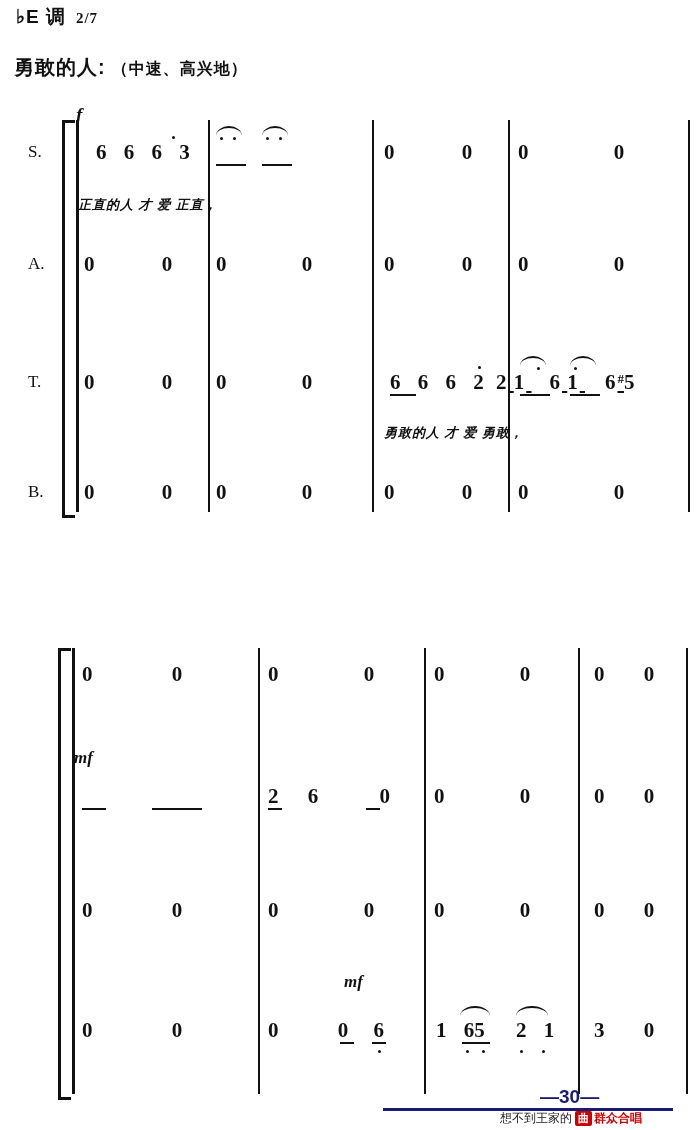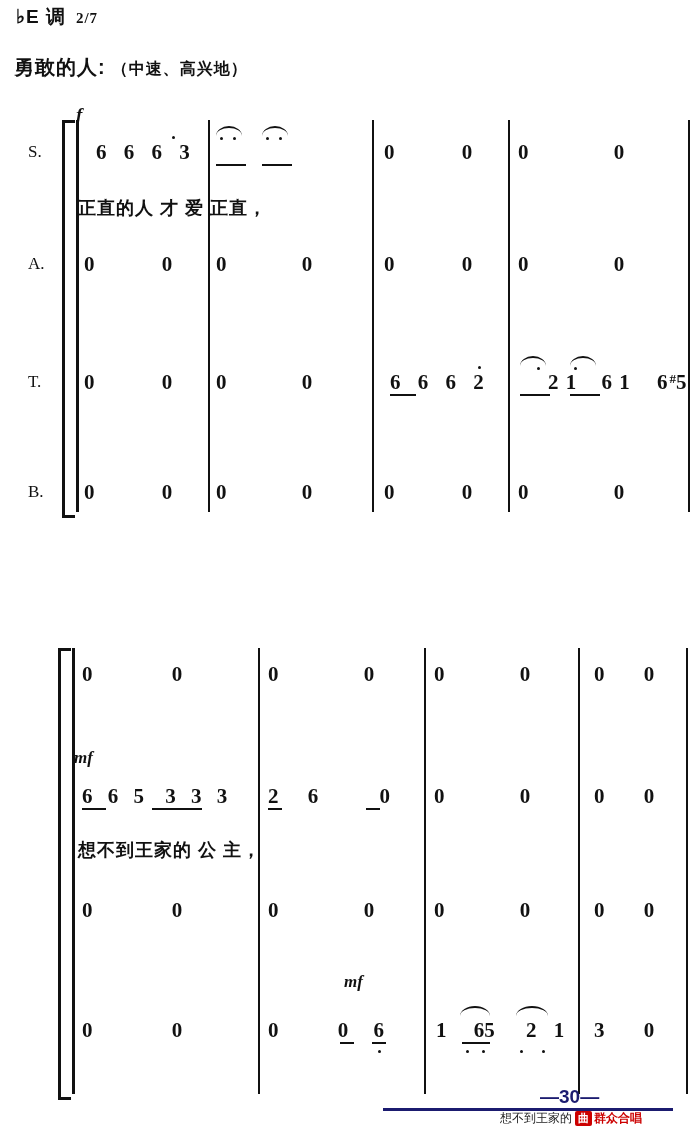--- a/index.html
+++ b/index.html
@@ -84,23 +84,24 @@
     display: inline-block;
     font-family: "Liberation Serif", serif;
     font-weight: bold;
     font-size: 21px;
     margin-right: 2px;
   }
   .lyric {
     position: absolute;
     font-family: "Liberation Sans", sans-serif;
     font-weight: bold;
-    font-size: 18px;
+    font-size: 13px;
     white-space: nowrap;
     letter-spacing: 1px;
+    font-style: italic;
   }
   .dyn {
     position: absolute;
     font-family: "Liberation Serif", serif;
     font-style: italic;
     font-weight: bold;
     font-size: 17px;
   }
   
   .beam {
@@ -274,34 +275,35 @@
 
     <div class="cell" style="left:390px;top:370px;">
       <span class="num">6</span>
       <span class="num" style="margin-left:10px;">6</span>
       <span class="num" style="margin-left:10px;">6</span>
       <span class="num" style="margin-left:10px;">2</span>
     </div>
     <div class="dot-above" style="left:478px;top:366px;"></div>
     <div class="beam" style="left:390px;top:394px;width:26px;"></div>
 
-    <div class="cell" style="left:548px;top:370px;">
+    <div class="cell" style="left:496px;top:370px;text-decoration:underline;">
       <span class="num">2</span>
       <span class="num">1</span>
       <span class="num" style="margin-left:18px;">6</span>
       <span class="num">1</span>
       <span class="num" style="margin-left:20px;">6</span><span class="sharp">#</span><span class="num">5</span>
     </div>
     <div class="slur" style="left:520px;top:356px;width:26px;"></div>
     <div class="slur" style="left:570px;top:356px;width:26px;"></div>
     <div class="dot-above" style="left:537px;top:367px;"></div>
     <div class="dot-above" style="left:574px;top:367px;"></div>
     <div class="beam" style="left:520px;top:394px;width:30px;"></div>
     <div class="beam" style="left:570px;top:394px;width:30px;"></div>
 
+    <div class="lyric" style="left:384px;top:424px;">勇敢的人 才 爱 勇敢，</div>
 
     <div class="part-label" style="left:28px;top:482px;">B.</div>
     <div class="cell" style="left:84px;top:480px;">
       <span class="num">0</span>
       <span class="num" style="margin-left:60px;">0</span>
     </div>
     <div class="cell" style="left:216px;top:480px;">
       <span class="num">0</span>
       <span class="num" style="margin-left:68px;">0</span>
     </div>
@@ -336,49 +338,40 @@
       <span class="num">0</span>
       <span class="num" style="margin-left:68px;">0</span>
     </div>
     <div class="cell" style="left:594px;top:662px;">
       <span class="num">0</span>
       <span class="num" style="margin-left:32px;">0</span>
     </div>
 
     <div class="dyn" style="left:74px;top:748px;">mf</div>
 
-    <div class="cell" style="left:82px;top:784px;">
-      <span class="num">6</span>
-      <span class="num" style="margin-left:8px;">6</span>
-      <span class="num" style="margin-left:8px;">5</span>
-      <span class="num" style="margin-left:14px;">3</span>
-      <span class="num" style="margin-left:8px;">3</span>
-      <span class="num" style="margin-left:8px;">3</span>
-    </div>
     <div class="beam" style="left:82px;top:808px;width:24px;"></div>
     <div class="beam" style="left:152px;top:808px;width:50px;"></div>
 
     <div class="cell" style="left:268px;top:784px;">
       <span class="num">2</span>
       <span class="num" style="margin-left:22px;">6</span>
       <span class="num" style="margin-left:54px;">0</span>
     </div>
     <div class="underline" style="left:268px;top:808px;width:14px;"></div>
     <div class="underline" style="left:366px;top:808px;width:14px;"></div>
 
     <div class="cell" style="left:434px;top:784px;">
       <span class="num">0</span>
       <span class="num" style="margin-left:68px;">0</span>
     </div>
     <div class="cell" style="left:594px;top:784px;">
       <span class="num">0</span>
       <span class="num" style="margin-left:32px;">0</span>
     </div>
 
-    <div class="lyric" style="left:78px;top:838px;">想不到王家的 公 主，</div>
 
     <div class="cell" style="left:82px;top:898px;">
       <span class="num">0</span>
       <span class="num" style="margin-left:72px;">0</span>
     </div>
     <div class="cell" style="left:268px;top:898px;">
       <span class="num">0</span>
       <span class="num" style="margin-left:78px;">0</span>
     </div>
     <div class="cell" style="left:434px;top:898px;">
@@ -401,21 +394,21 @@
       <span class="num">0</span>
       <span class="num" style="margin-left:52px;">0</span>
       <span class="num" style="margin-left:18px;">6</span>
     </div>
     <div class="underline" style="left:340px;top:1042px;width:14px;"></div>
     <div class="underline" style="left:372px;top:1042px;width:14px;"></div>
     <div class="dot-below" style="left:378px;top:1050px;"></div>
 
     <div class="cell" style="left:436px;top:1018px;">
       <span class="num">1</span>
-      <span class="num" style="margin-left:20px;">65</span>
+      <span class="num" style="margin-left:10px;">65</span>
       <span class="num" style="margin-left:24px;">2</span>
       <span class="num" style="margin-left:10px;">1</span>
     </div>
     <div class="slur" style="left:460px;top:1006px;width:30px;"></div>
     <div class="slur" style="left:516px;top:1006px;width:32px;"></div>
     <div class="underline" style="left:462px;top:1042px;width:28px;"></div>
     <div class="dot-below" style="left:466px;top:1050px;"></div>
     <div class="dot-below" style="left:482px;top:1050px;"></div>
     <div class="dot-below" style="left:520px;top:1050px;"></div>
     <div class="dot-below" style="left:542px;top:1050px;"></div>

